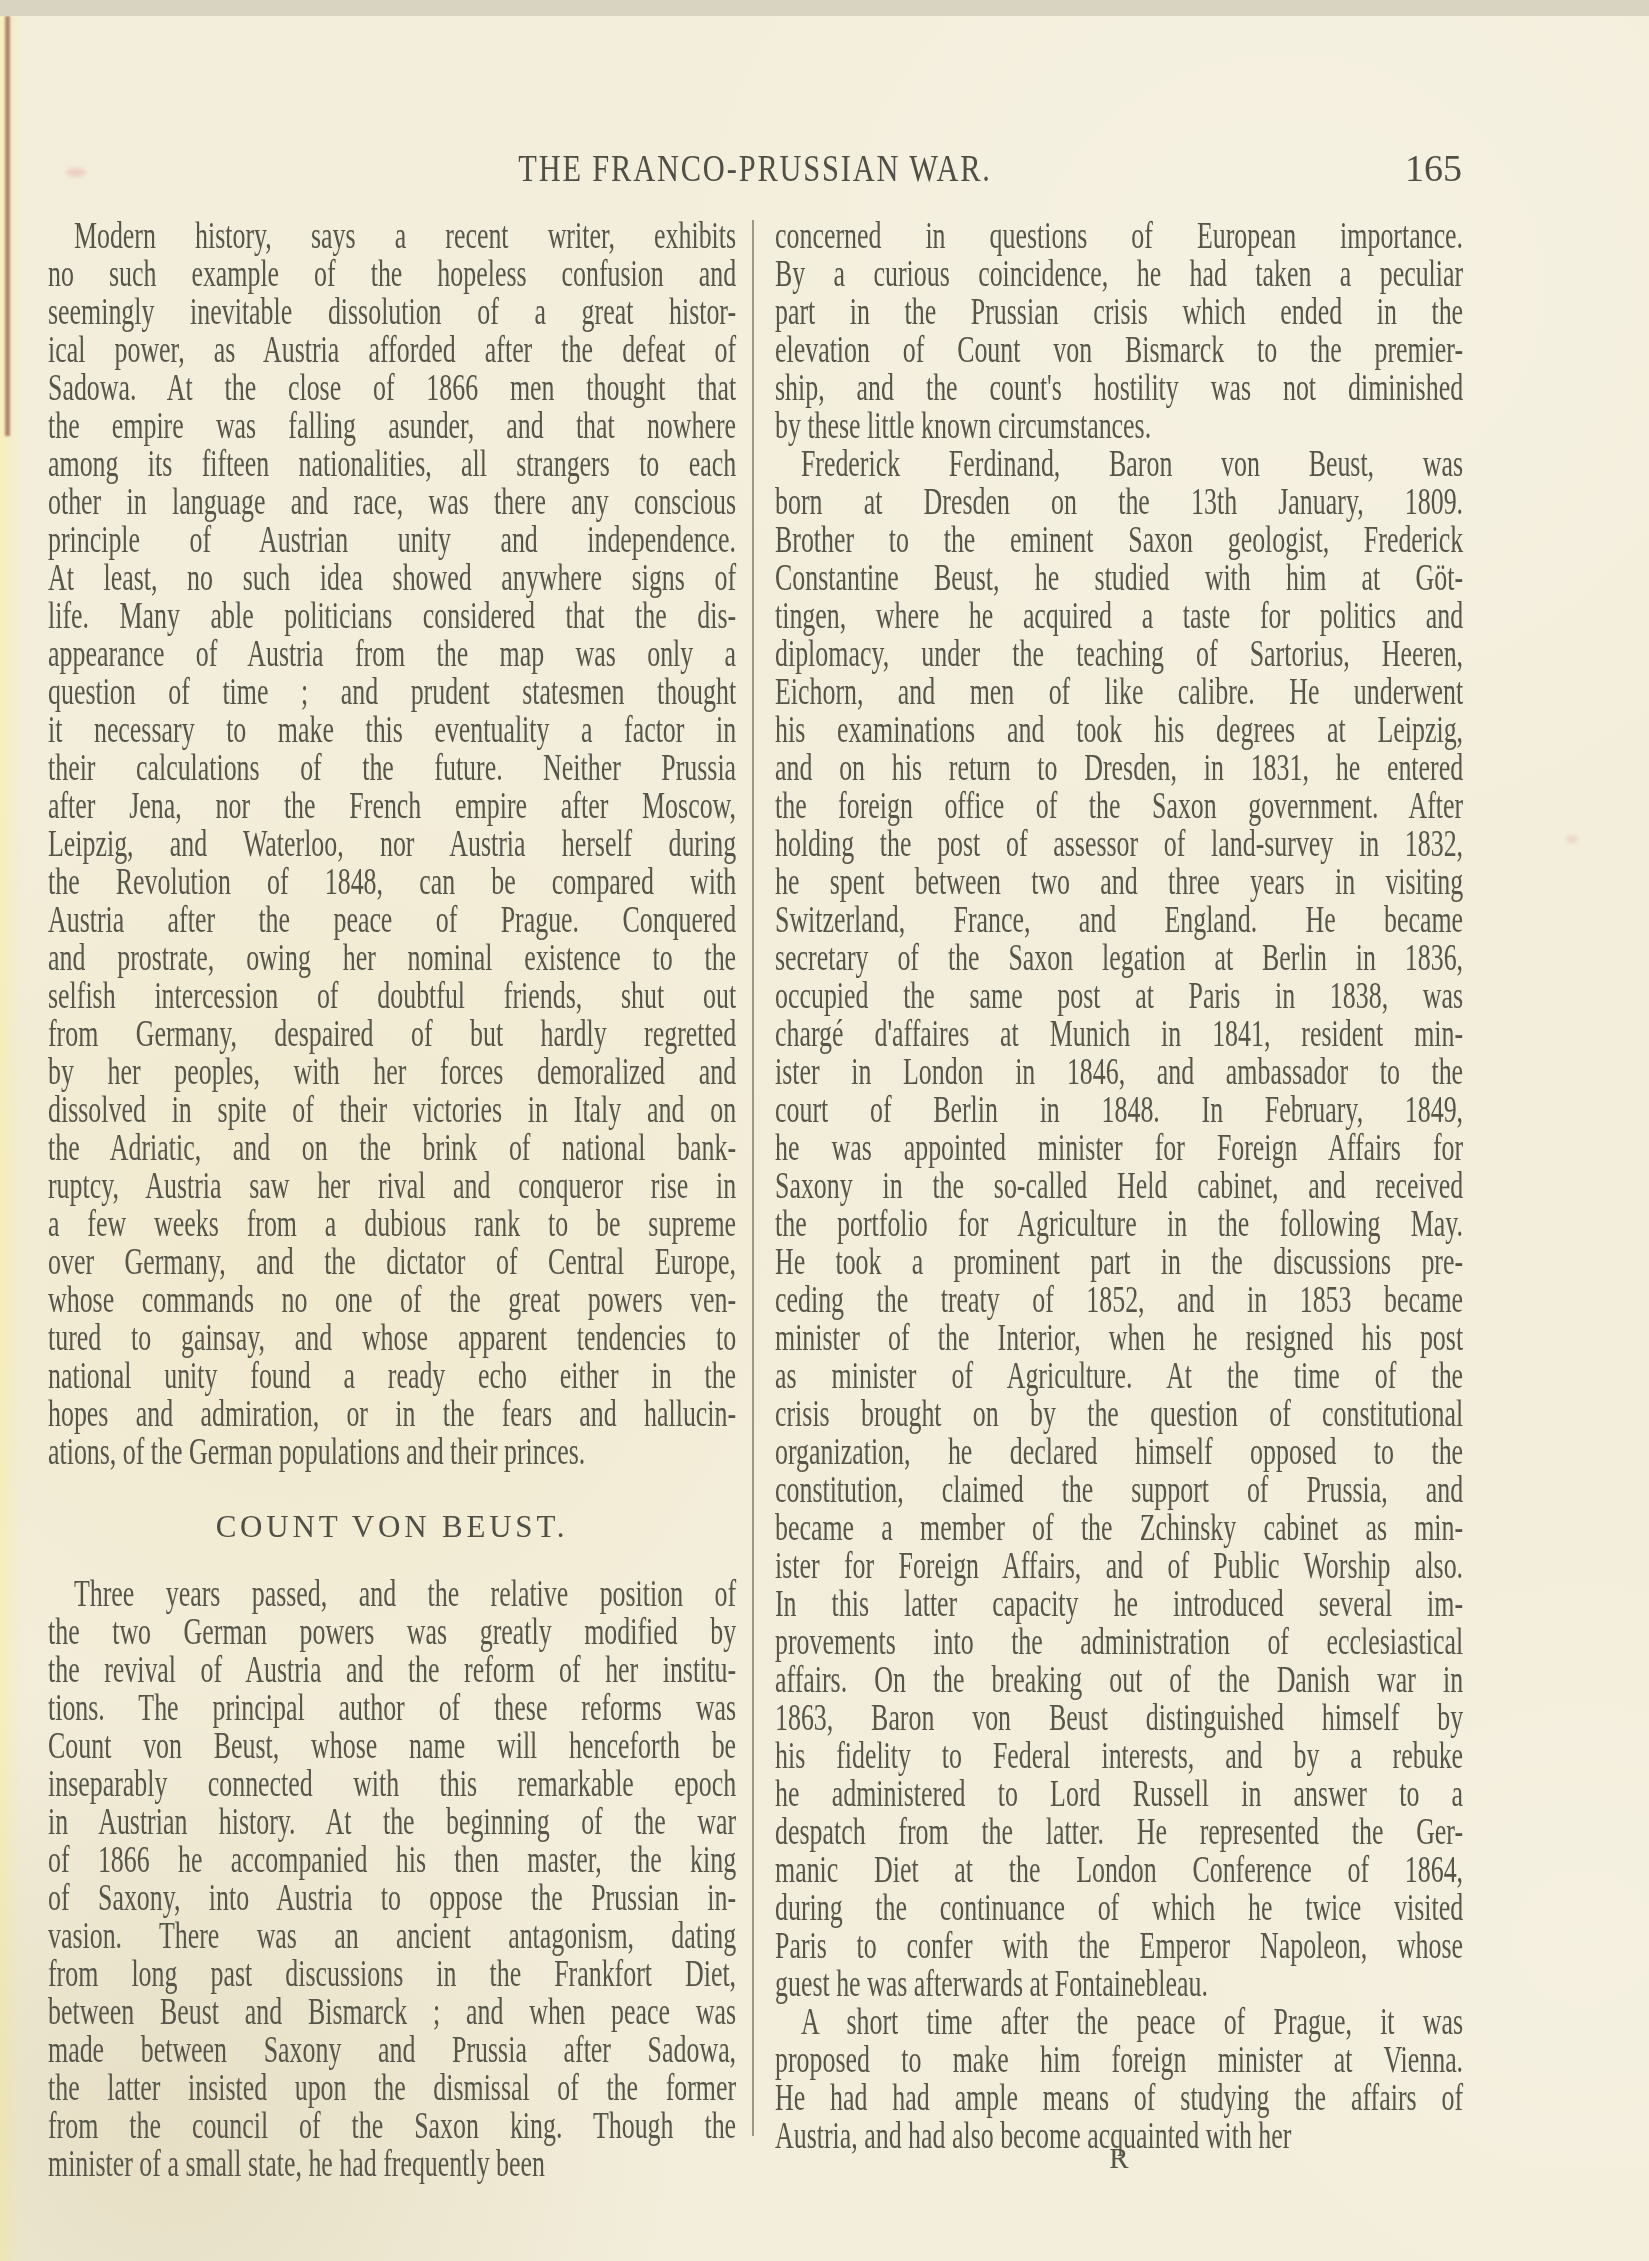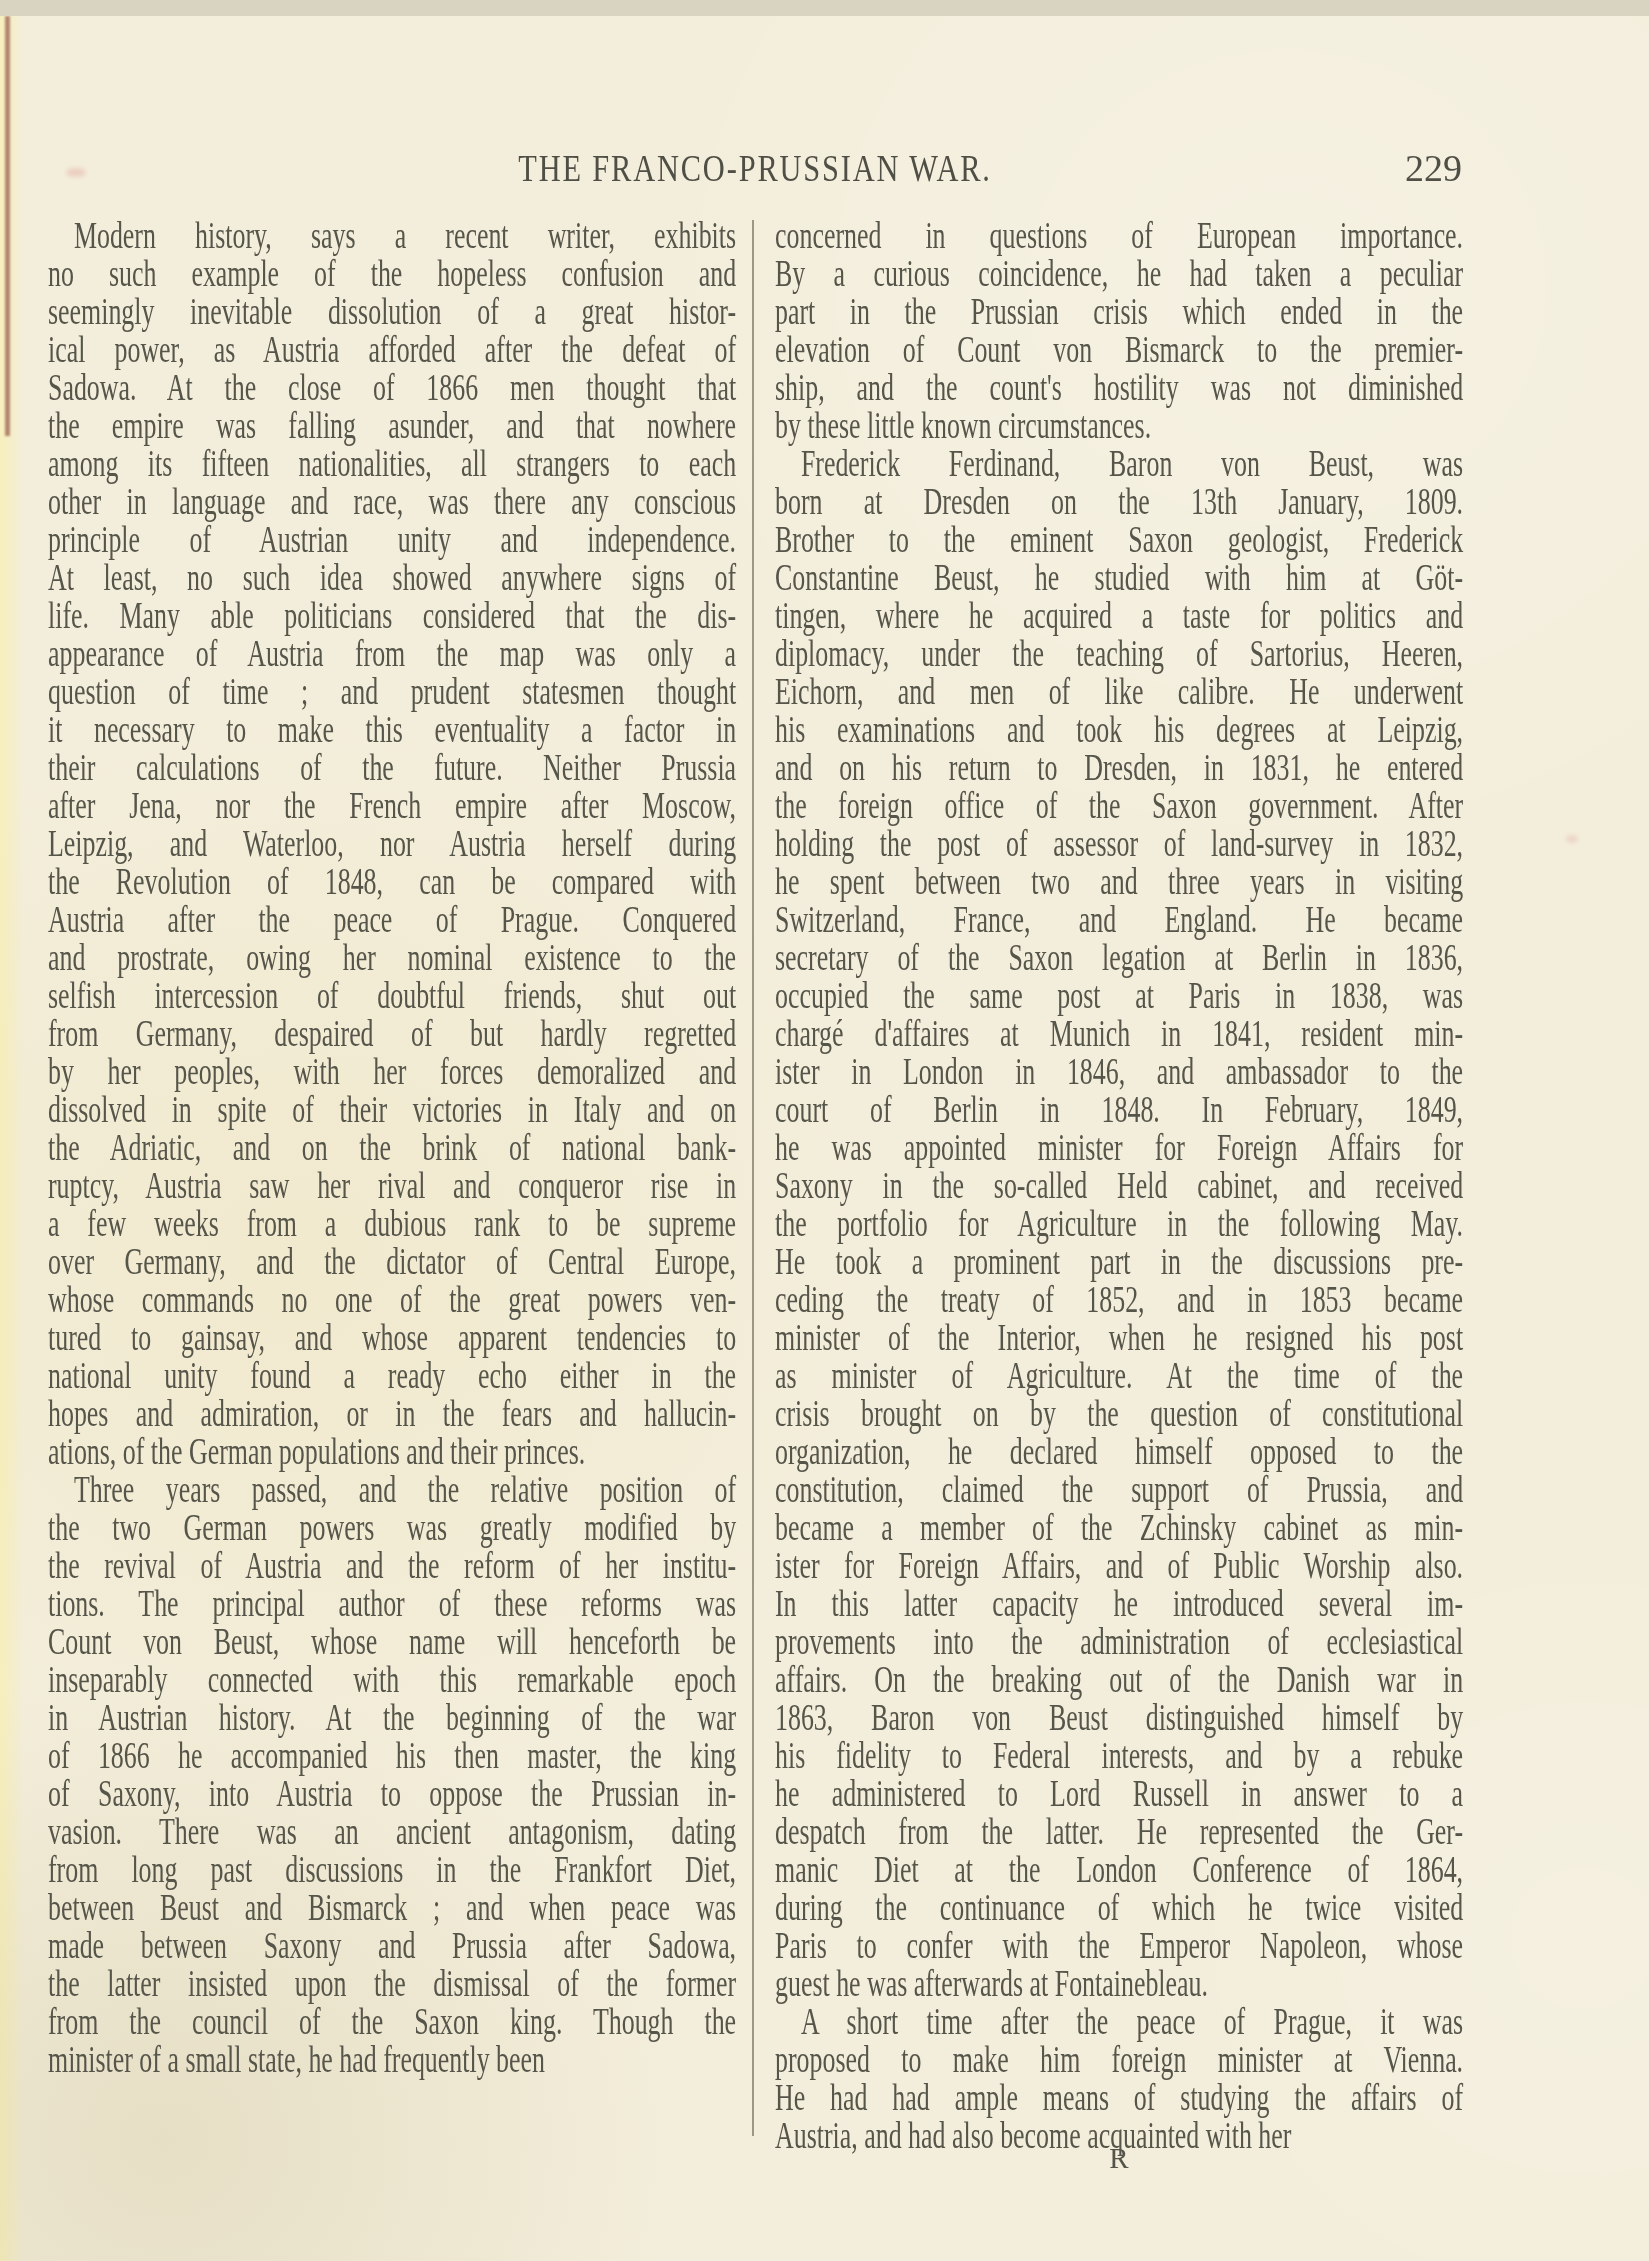--- a/index.html
+++ b/index.html
@@ -100,21 +100,21 @@
 </head>
 <body>
 
 <div id="page">
   <div class="edge-line"></div>
   <div class="smudge" id="smudge-1"></div>
   <div class="smudge" id="smudge-2"></div>
 
   <div class="running-head-row">
     <div class="head-title">THE FRANCO-PRUSSIAN WAR.</div>
-    <div class="page-number">229</div>
+    <div class="page-number">165</div>
   </div>
 
   <div class="col-divider"></div>
 
   <div id="col-left" class="col">
       <div class="line indent">Modern history, says a recent writer, exhibits</div>
       <div class="line">no such example of the hopeless confusion and</div>
       <div class="line">seemingly inevitable dissolution of a great histor-</div>
       <div class="line">ical power, as Austria afforded after the defeat of</div>
       <div class="line">Sadowa.  At the close of 1866 men thought that</div>
@@ -139,20 +139,21 @@
       <div class="line">dissolved in spite of their victories in Italy and on</div>
       <div class="line">the Adriatic, and on the brink of national bank-</div>
       <div class="line">ruptcy, Austria saw her rival and conqueror rise in</div>
       <div class="line">a few weeks from a dubious rank to be supreme</div>
       <div class="line">over Germany, and the dictator of Central Europe,</div>
       <div class="line">whose commands no one of the great powers ven-</div>
       <div class="line">tured to gainsay, and whose apparent tendencies to</div>
       <div class="line">national unity found a ready echo either in the</div>
       <div class="line">hopes and admiration, or in the fears and hallucin-</div>
       <div class="line last">ations, of the German populations and their princes.</div>
+      <div class="sect-heading">COUNT VON BEUST.</div>
       <div class="line indent">Three years passed, and the relative position of</div>
       <div class="line">the two German powers was greatly modified by</div>
       <div class="line">the revival of Austria and the reform of her institu-</div>
       <div class="line">tions.  The principal author of these reforms was</div>
       <div class="line">Count von Beust, whose name will henceforth be</div>
       <div class="line">inseparably connected with this remarkable epoch</div>
       <div class="line">in Austrian history.  At the beginning of the war</div>
       <div class="line">of 1866 he accompanied his then master, the king</div>
       <div class="line">of Saxony, into Austria to oppose the Prussian in-</div>
       <div class="line">vasion.  There was an ancient antagonism, dating</div>

